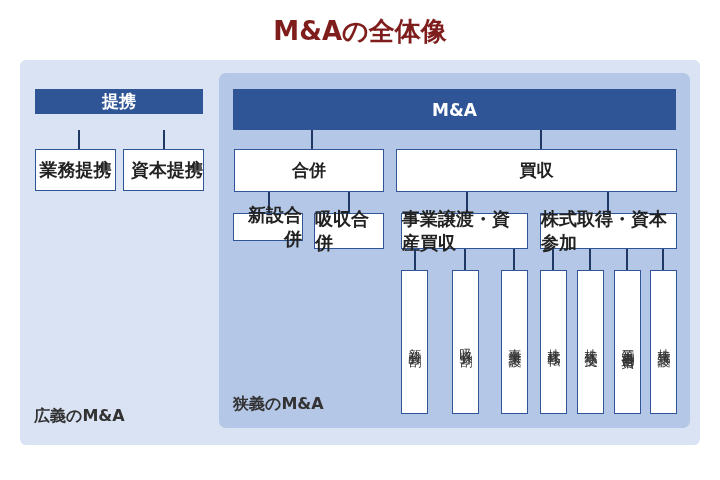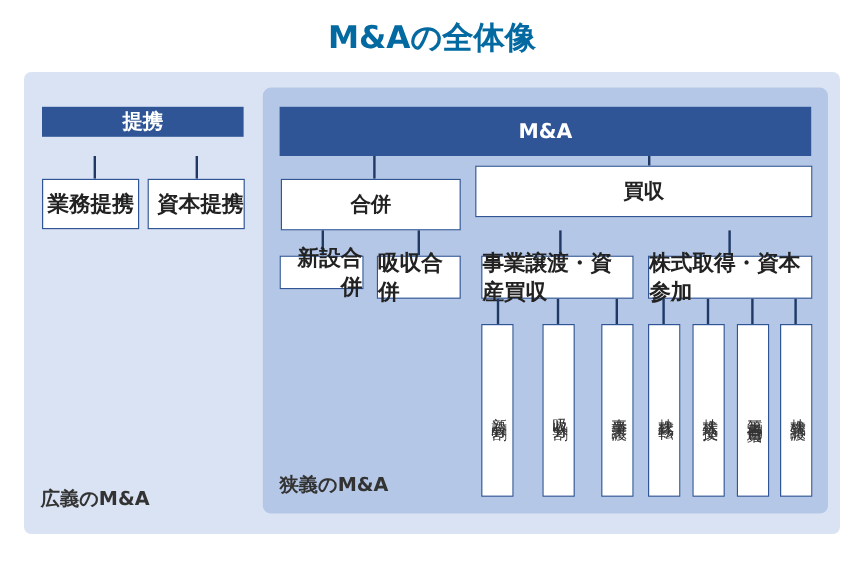--- a/index.html
+++ b/index.html
@@ -1,19 +1,19 @@
 <!DOCTYPE html>
 <html><head>
 <meta charset="utf-8">
 <style>
   html, body { margin:0; padding:0; }
   body { width:720px; height:480px; background:#ffffff; position:relative; overflow:hidden;
          font-family:"DejaVu Sans", sans-serif; color:#222; }
   .abs { position:absolute; box-sizing:border-box; }
-  .title { left:0; top:14px; width:720px; text-align:center; font-size:26px; font-weight:bold; color:#0369a1; letter-spacing:0px; }
+  .title { left:0; top:14px; width:720px; text-align:center; font-size:26px; font-weight:bold; color:#7f1d1d; letter-spacing:0px; }
   .outer { left:20px; top:60px; width:680px; height:385px; background:#dae3f3; border-radius:6px; }
   .inner { left:219px; top:73px; width:471px; height:355px; background:#b4c7e7; border-radius:7px; }
   .dark { background:#2f5597; color:#fff; font-weight:bold; font-size:17px; display:flex; align-items:center; justify-content:center; }
   .box { background:#fff; border:1.5px solid #2f5597; display:flex; align-items:center; justify-content:center; font-weight:bold; color:#222; }
   .big { font-size:17px; }
   .small { font-size:18px; }
   .vbox { background:#fff; border:1.5px solid #2f5597; display:flex; align-items:center; justify-content:center; }
   .vtext { writing-mode:vertical-rl; text-orientation:upright; font-size:13px; color:#333; letter-spacing:2px; }
   .vline { width:1.5px; background:#1f3864; }
   .label { font-size:16px; font-weight:bold; color:#333; }
@@ -49,21 +49,21 @@
 </div>
 <div class="abs vline" style="left:268px;top:192px;height:21px;"></div>
 <div class="abs vline" style="left:348px;top:192px;height:21px;"></div>
 <div class="abs box small" style="left:233px;top:213px;width:70px;height:28px;text-align:right;">
   <span>新設合併</span>
 </div>
 <div class="abs box small" style="left:314px;top:213px;width:70px;height:36px;">
   <span>吸収合併</span>
 </div>
 
-<div class="abs box big" style="left:396px;top:138px;width:281px;height:43px;">
+<div class="abs box big" style="left:396px;top:149px;width:281px;height:43px;">
   <span>買収</span>
 </div>
 <div class="abs vline" style="left:466px;top:192px;height:21px;"></div>
 <div class="abs vline" style="left:607px;top:192px;height:21px;"></div>
 <div class="abs box small" style="left:401px;top:213px;width:127px;height:36px;">
   <span>事業譲渡・資産買収</span>
 </div>
 <div class="abs box small" style="left:540px;top:213px;width:137px;height:36px;">
   <span>株式取得・資本参加</span>
 </div>

